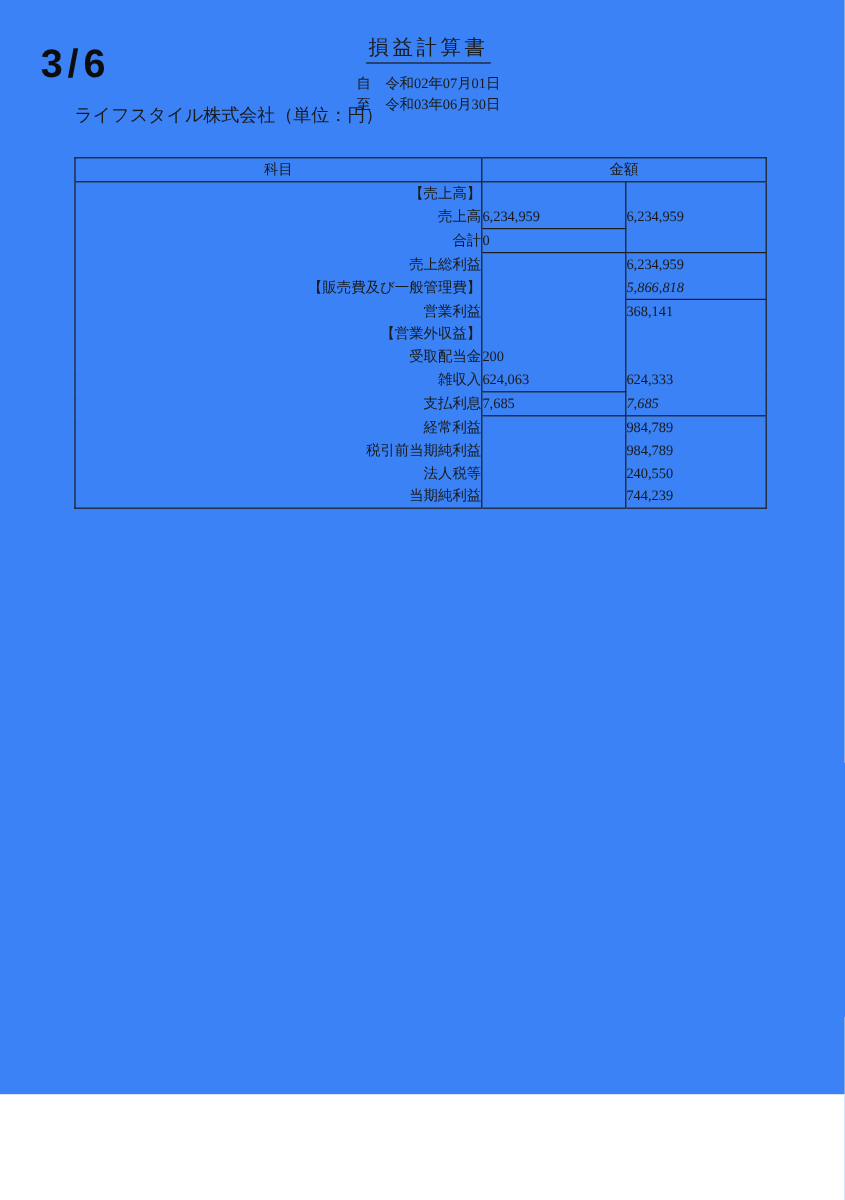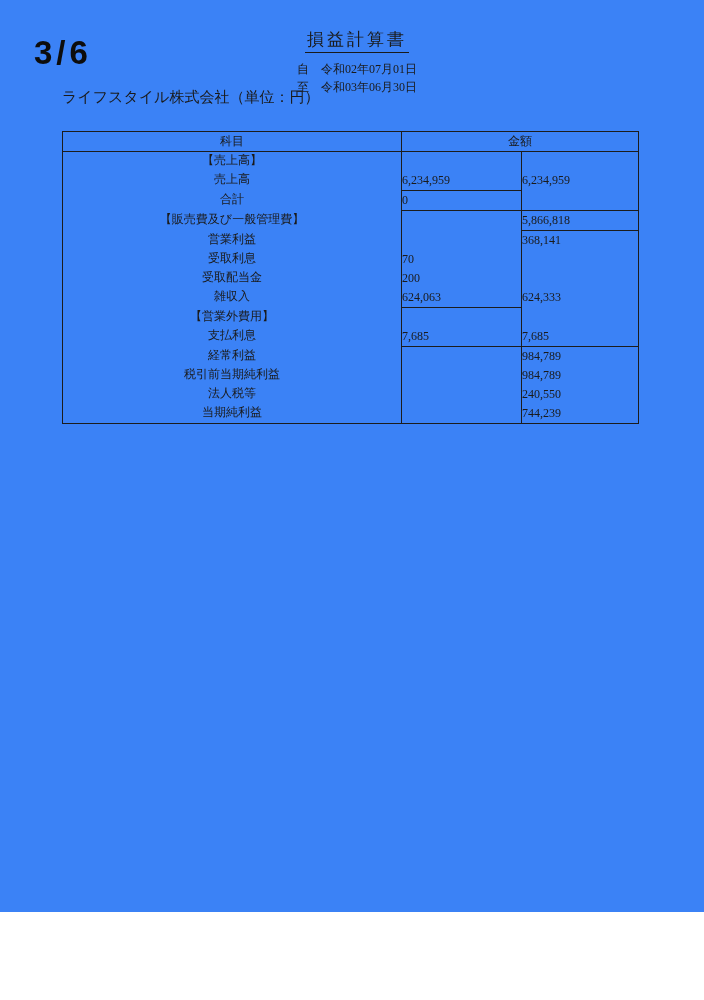--- a/index.html
+++ b/index.html
@@ -88,25 +88,25 @@
     overflow: hidden;
     vertical-align: middle;
   }
   .pl-table thead th {
     border-bottom: 1.5px solid #1c1c1c;
     text-align: center;
     height: 19px;
   }
   .h-account { border-right: 1px solid #1c1c1c; }
 
-  td.c1 { border-right: 1px solid #1c1c1c; text-align: center; font-family: Liberation Mono, monospace; }
+  td.c1 { border-right: 1px solid #1c1c1c; text-align: right; }
   td.cA { border-right: 1px solid #1c1c1c; }
   td.cA, td.cB { text-align: left; padding-right: 5px; }
   .ba { border-bottom: 1px solid #1c1c1c; }
-  .bb { border-bottom: 1px solid #1c1c1c; }
+  .bb { border-bottom: 1px solid #1c1c1c; font-style: italic; }
 
   
   .ind0      { padding-left: 3px;  }
   .ind-sub   { padding-left: 21px; }
   .ind-item  { padding-left: 31px; }
   .ind-prof  { padding-left: 42px; }
   .ind-tax   { padding-left: 55px; }
 </style>
 </head>
 <body>
@@ -152,50 +152,50 @@
         <td class="c1 ind-item">売上高</td>
         <td class="cA ba">6,234,959</td>
         <td class="cB">6,234,959</td>
       </tr>
       <tr>
         <td class="c1 ind-sub">合計</td>
         <td class="cA ba">0</td>
         <td class="cB bb"></td>
       </tr>
       <tr>
+        <td class="c1 ind-prof">売上総利益</td>
+        <td class="cA"></td>
+        <td class="cB">6,234,959</td>
+      </tr>
+      <tr>
         <td class="c1 ind0">【販売費及び一般管理費】</td>
         <td class="cA"></td>
         <td class="cB bb">5,866,818</td>
       </tr>
       <tr>
         <td class="c1 ind-prof">営業利益</td>
         <td class="cA"></td>
         <td class="cB">368,141</td>
       </tr>
       <tr>
-        <td class="c1 ind-item">受取利息</td>
-        <td class="cA">70</td>
+        <td class="c1 ind0">【営業外収益】</td>
+        <td class="cA"></td>
         <td class="cB"></td>
       </tr>
       <tr>
         <td class="c1 ind-item">受取配当金</td>
         <td class="cA">200</td>
         <td class="cB"></td>
       </tr>
       <tr>
         <td class="c1 ind-item">雑収入</td>
         <td class="cA ba">624,063</td>
         <td class="cB">624,333</td>
       </tr>
       <tr>
-        <td class="c1 ind0">【営業外費用】</td>
-        <td class="cA"></td>
-        <td class="cB"></td>
-      </tr>
-      <tr>
         <td class="c1 ind-item">支払利息</td>
         <td class="cA ba">7,685</td>
         <td class="cB bb">7,685</td>
       </tr>
       <tr>
         <td class="c1 ind-prof">経常利益</td>
         <td class="cA"></td>
         <td class="cB">984,789</td>
       </tr>
       <tr>

